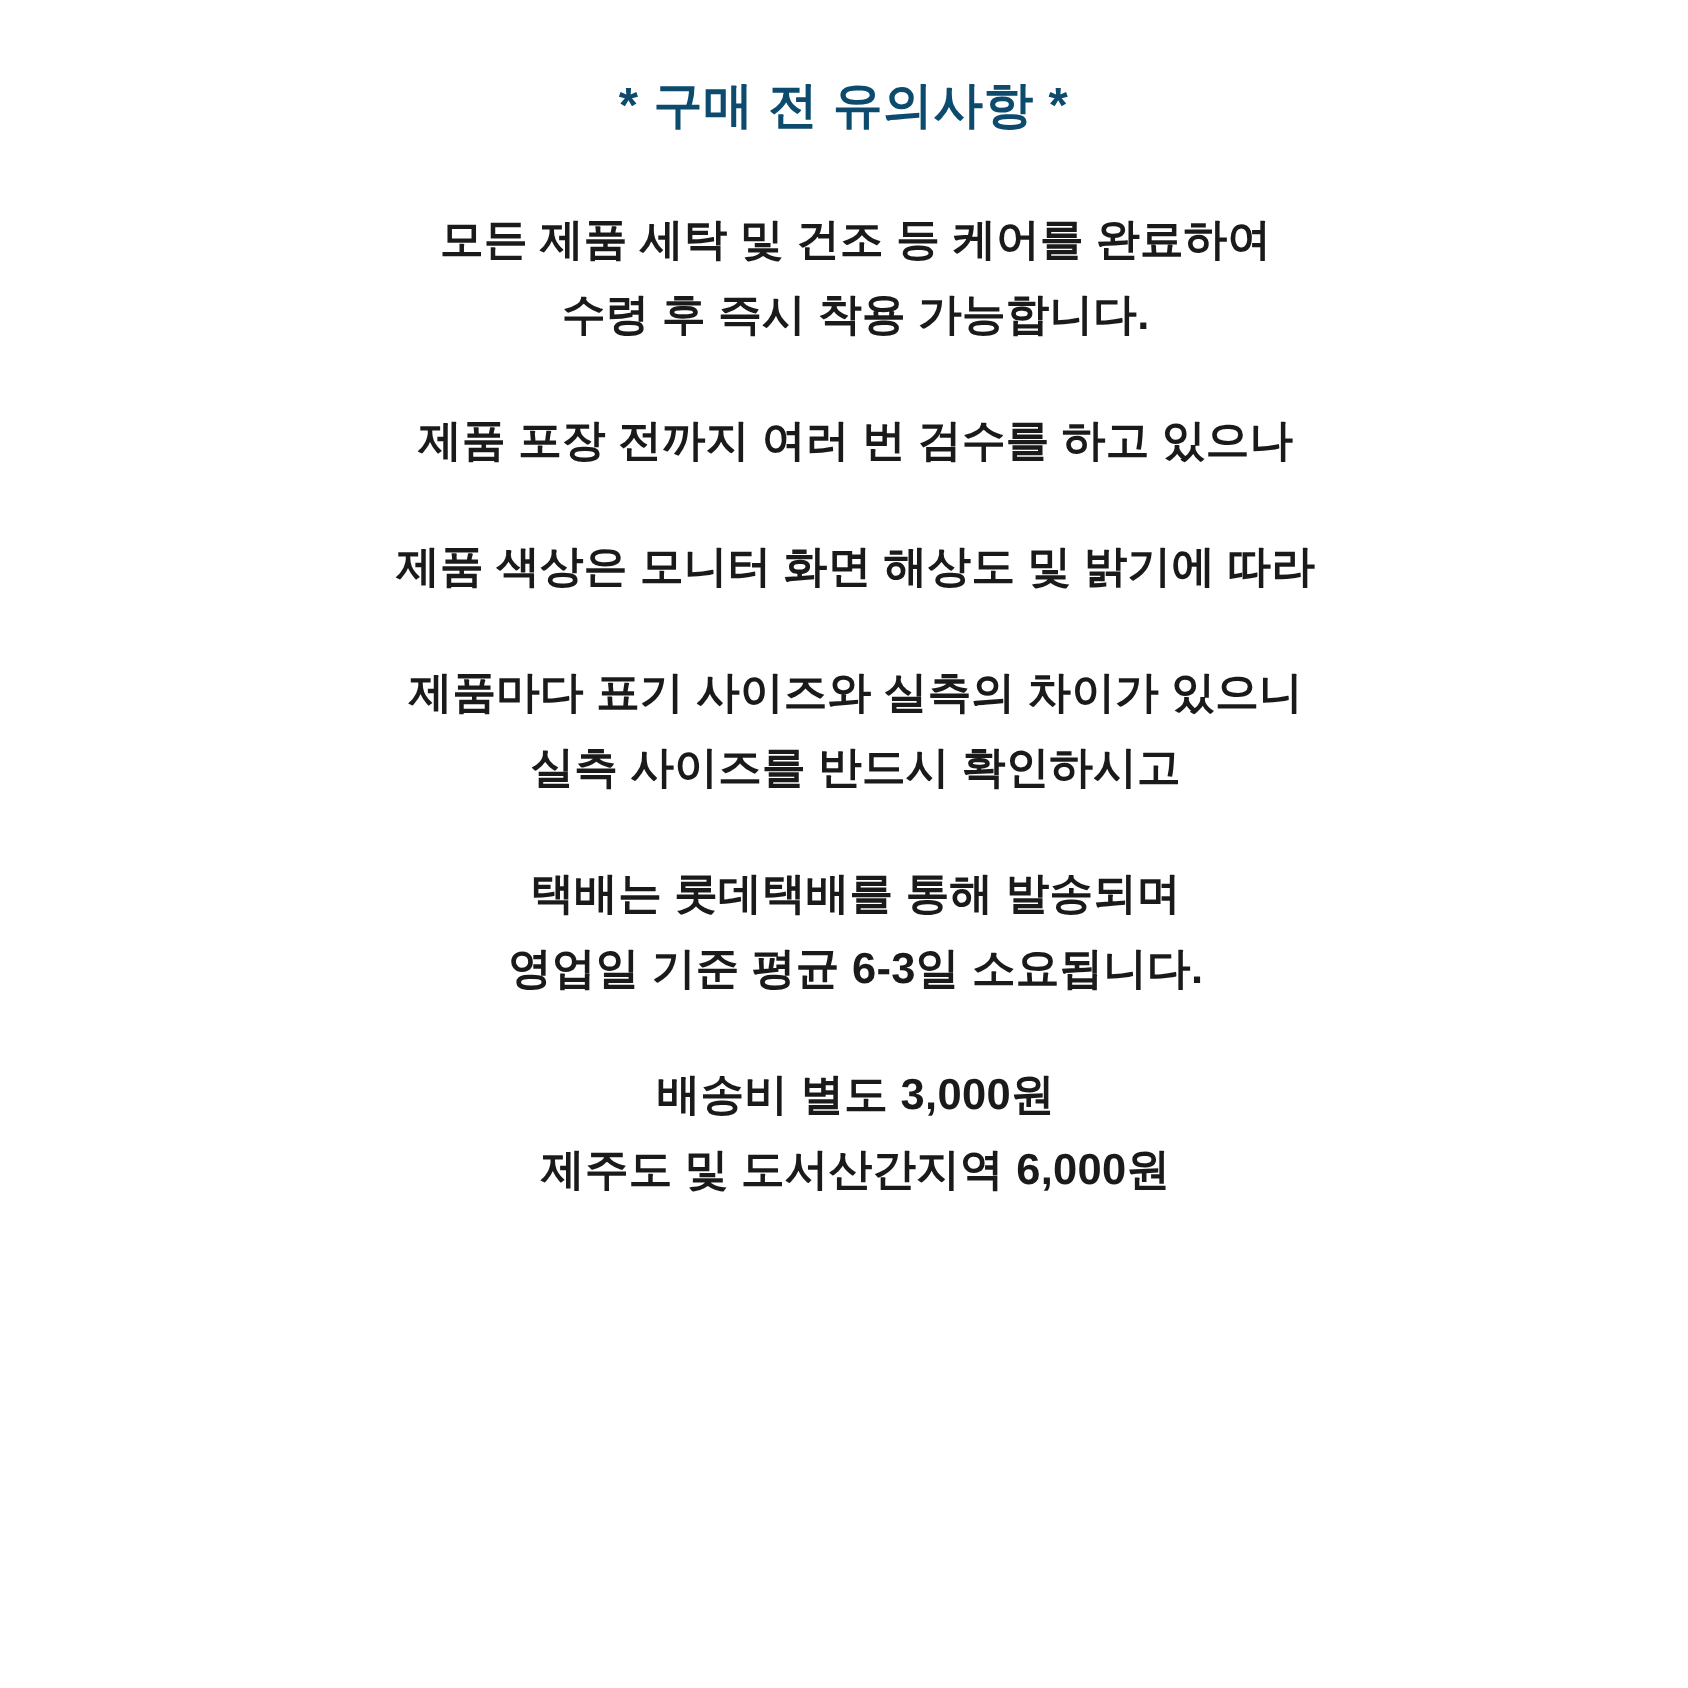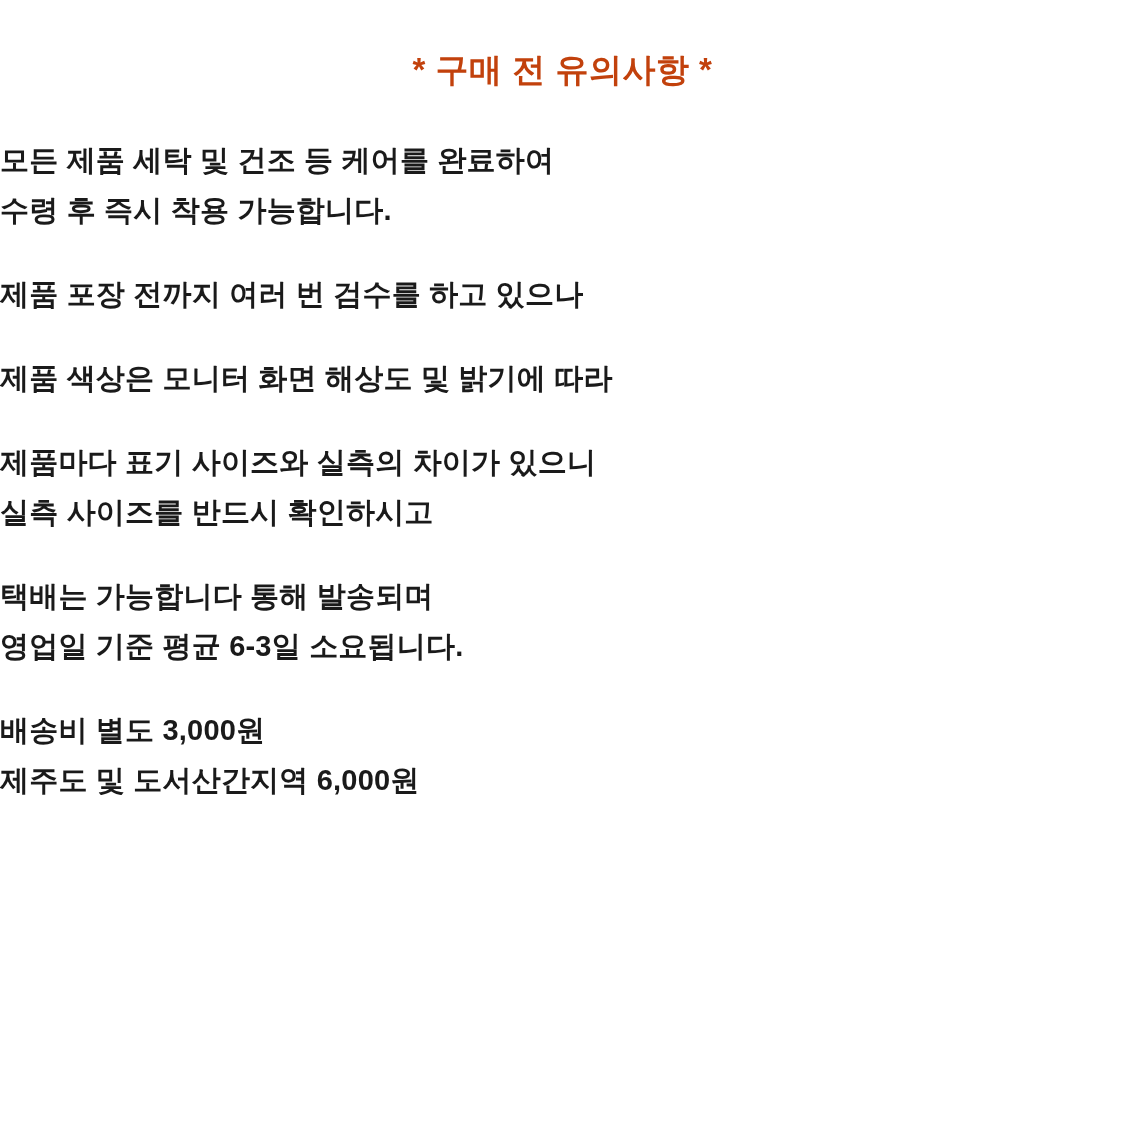--- a/index.html
+++ b/index.html
@@ -21,53 +21,54 @@
   .title {
     margin: 0 0 45px 0;
     text-align: center;
     font-size: 33px;
     line-height: 40px;
     font-weight: 700;
     letter-spacing: 0.5px;
   }
   .paragraph {
     margin: 0 0 34px 0;
-    text-align: left;
+    text-align: center;
     font-size: 29px;
     line-height: 50px;
     font-weight: 700;
     letter-spacing: 0.2px;
+    padding-left: 16px;
   }
   .line {
     display: block;
     white-space: pre;
   }
 </style>
 </head>
 <body>
 
 <div class="page" style="background: rgb(255, 255, 255); color: rgb(26, 26, 26);">
-  <h1 class="title" style="color: #c2410c;">* 구매 전 유의사항 *</h1>
+  <h1 class="title" style="color: #0c4a6e;">* 구매 전 유의사항 *</h1>
   <main>
       <div class="paragraph">
         <span class="line">모든 제품 세탁 및 건조 등 케어를 완료하여</span>
         <span class="line">수령 후 즉시 착용 가능합니다.</span>
       </div>
       <div class="paragraph">
         <span class="line">제품 포장 전까지 여러 번 검수를 하고 있으나</span>
       </div>
       <div class="paragraph">
         <span class="line">제품 색상은 모니터 화면 해상도 및 밝기에 따라</span>
       </div>
       <div class="paragraph">
         <span class="line">제품마다 표기 사이즈와 실측의 차이가 있으니</span>
         <span class="line">실측 사이즈를 반드시 확인하시고</span>
       </div>
       <div class="paragraph">
-        <span class="line">택배는 가능합니다 통해 발송되며</span>
+        <span class="line">택배는 롯데택배를 통해 발송되며</span>
         <span class="line">영업일 기준 평균 6-3일 소요됩니다.</span>
       </div>
       <div class="paragraph">
         <span class="line">배송비 별도 3,000원</span>
         <span class="line">제주도 및 도서산간지역 6,000원</span>
       </div>
     </main>
 </div>
 
 </body></html>

